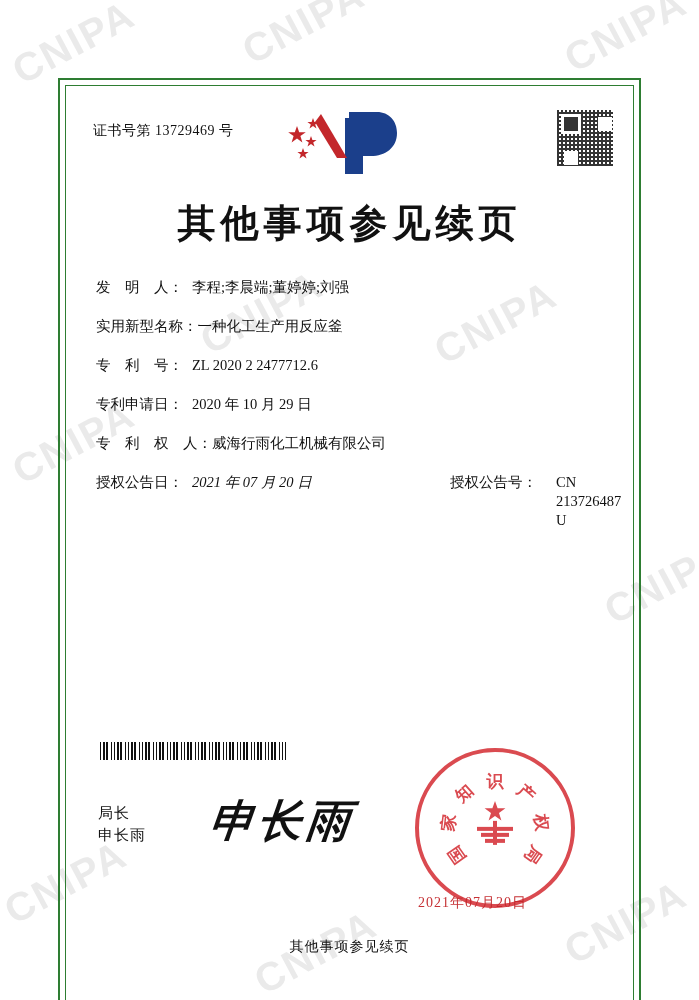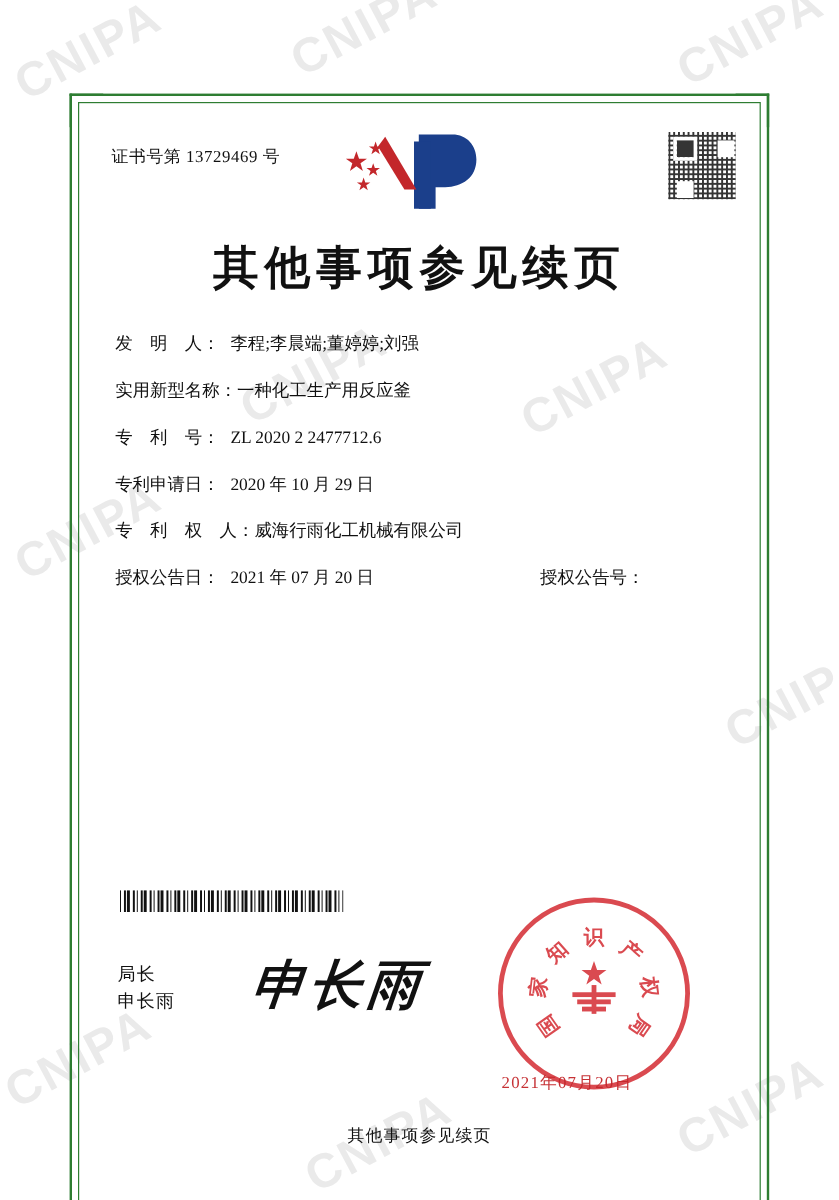--- a/index.html
+++ b/index.html
@@ -141,21 +141,21 @@
     letter-spacing: 0;
   }
   .row .value {
     flex: 1 1 auto;
   }
   .row .value .cont {
     display: block;
     margin-top: 4px;
   }
   .row.two .value { display: flex; }
-  .row.two .value .left { flex: 0 0 258px; }
+  .row.two .value .left { flex: 0 0 258px; font-style: italic; }
   .row.two .value .rlabel { flex: 0 0 auto; margin-right: 19px; white-space: nowrap; }
   .row.two .value .rval { flex: 1 1 auto; }
 
   
   .paras {
     position: absolute;
     left: 36px;
     right: 32px;
     top: 505px;
     font-size: 14px;
@@ -331,20 +331,21 @@
       <div class="label">专　利　权　人：</div>
       <div class="value">威海行雨化工机械有限公司</div>
     </div>
 
 
     <div class="row two">
       <div class="label">授权公告日：</div>
       <div class="value">
         <span class="left">2021 年 07 月 20 日</span>
         <span class="rlabel">授权公告号：</span>
+        <span class="rval">CN 213726487 U</span>
       </div>
     </div>
   </div>
 
 
   <div class="barcode"></div>
 
   <div class="sig-label">
     <div>局长</div>
     <div>申长雨</div>

